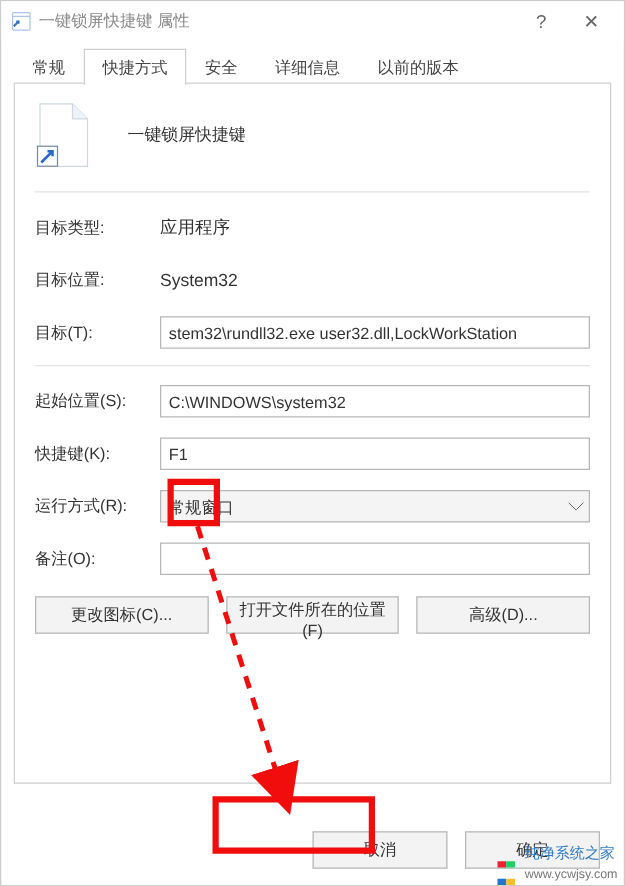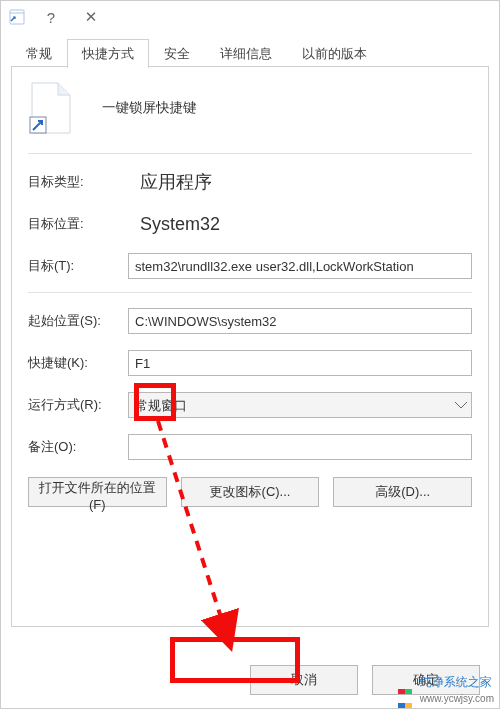--- a/index.html
+++ b/index.html
@@ -108,23 +108,22 @@
     min-height: 32px;
     margin-bottom: 10px;
   }
   .row .label {
     width: 100px;
     color: #333;
     font-size: 13px;
     flex-shrink: 0;
   }
   .row .value {
-    font-size: 18px;
-    color: #333;
-    margin-left: 12px;
+    font-size: 14px;
+    color: #333;
   }
   .field {
     flex: 1;
     padding: 4px 6px;
     border: 1px solid #b7b7b7;
     font-family: inherit;
     font-size: 13px;
     color: #333;
     background: #fff;
     height: 26px;
@@ -211,20 +210,21 @@
 
   <div class="titlebar">
     <span class="sysicon">
       <svg viewBox="0 0 16 16">
         <rect x="1" y="1" width="14" height="14" rx="1" fill="#fff" stroke="#a9c6e8"></rect>
         <path d="M1 4 H15" stroke="#a9c6e8"></path>
         <path d="M2 12 L6 8" stroke="#2a6fc2" stroke-width="1.5" marker-end=""></path>
         <path d="M4 8 L6 8 L6 10" fill="none" stroke="#2a6fc2" stroke-width="1.2"></path>
       </svg>
     </span>
+    <span class="title">一键锁屏快捷键 属性</span>
     <div class="winbtn">?</div>
     <div class="winbtn">✕</div>
   </div>
 
   <div class="client">
     <div class="tabs">
       <div class="tabstrip-line"></div>
       <div class="tab"><span>常规</span></div>
       <div class="tab active"><span>快捷方式</span></div>
       <div class="tab"><span>安全</span></div>
@@ -282,22 +282,22 @@
           <option>常规窗口</option>
         </select>
       </div>
 
       <div class="row">
         <div class="label">备注(O):</div>
         <input class="field" type="text" value="" style="">
       </div>
 
       <div class="btnrow">
+        <button class="btn">更改图标(C)...</button>
         <button class="btn">打开文件所在的位置(F)</button>
-        <button class="btn">更改图标(C)...</button>
         <button class="btn">高级(D)...</button>
       </div>
 
     </div>
   </div>
 
   <div class="footer">
     <button class="btn">取消</button>
     <button class="btn">确定</button>
   </div>

